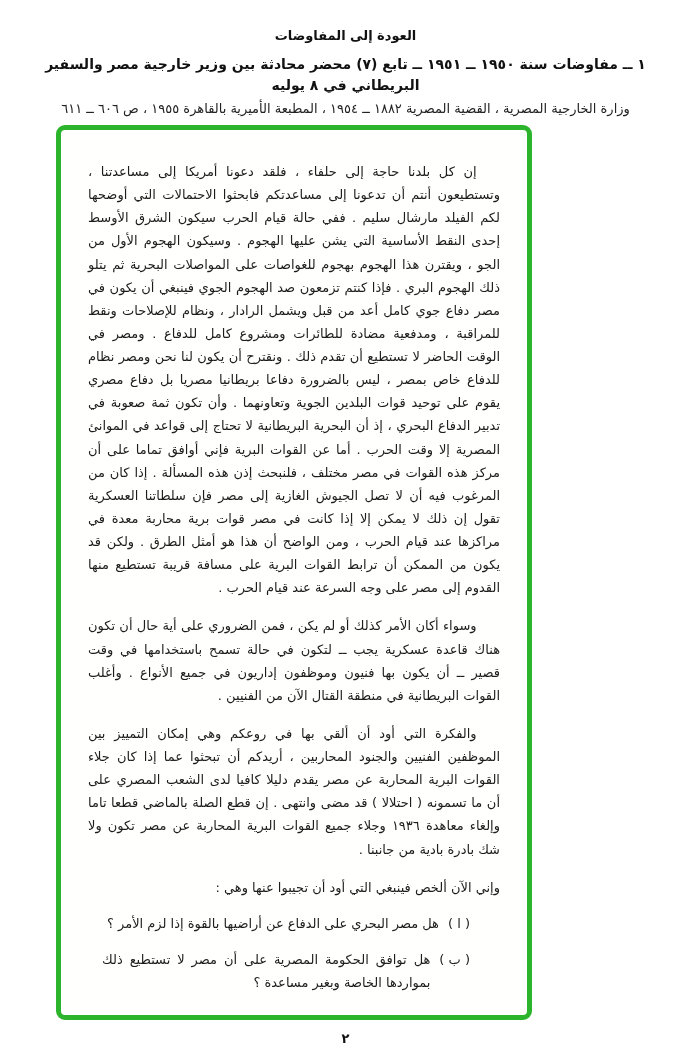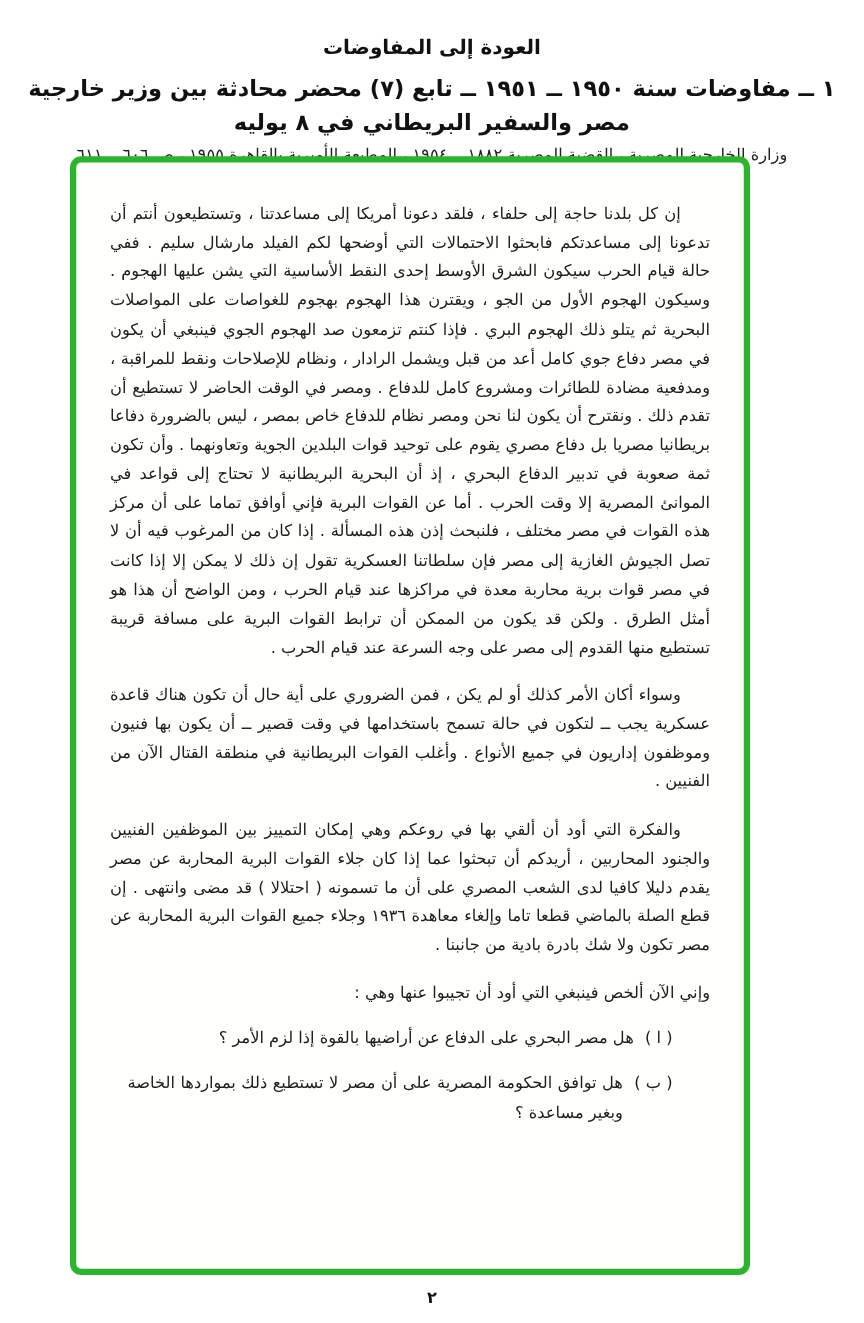--- a/index.html
+++ b/index.html
@@ -14,44 +14,44 @@
     font-family: "DejaVu Sans", sans-serif;
     color: #1e1e1e;
     overflow: hidden;
   }
   .page-header {
     direction: rtl;
     text-align: center;
     padding-top: 28px;
   }
   .section-title {
-    font-size: 16px;
+    font-size: 13px;
     font-weight: bold;
     color: #111;
   }
   .doc-heading {
     margin-top: 11px;
     padding: 0 16px;
-    font-size: 18px;
+    font-size: 14px;
     font-weight: bold;
     color: #111;
     line-height: 1.5;
     text-align: center;
   }
   .citation {
     margin-top: 5px;
     font-size: 13px;
     color: #222;
     letter-spacing: 0.2px;
   }
   .highlight-box {
     position: absolute;
     top: 125px;
     left: 56px;
-    width: 544px;
+    width: 476px;
     height: 895px;
     box-sizing: border-box;
     border: 5px solid #2db42d;
     border-radius: 9px;
     background: #fffffd;
   }
   .doc-body {
     direction: rtl;
     text-align: justify;
     padding: 30px 27px 0 27px;

